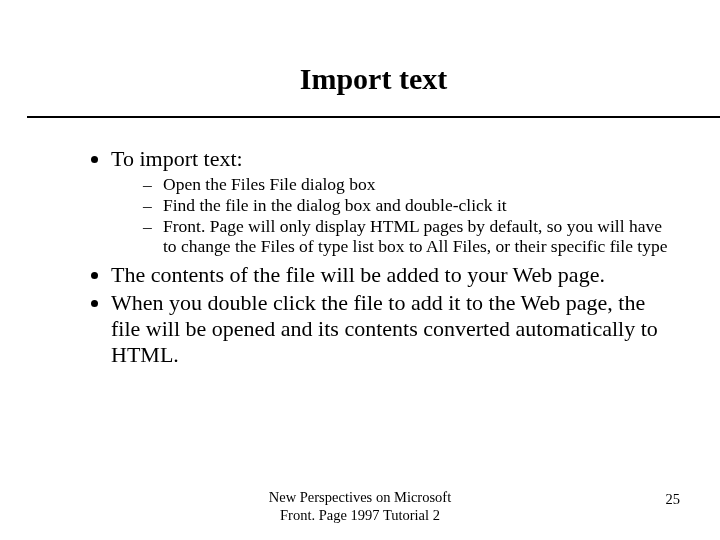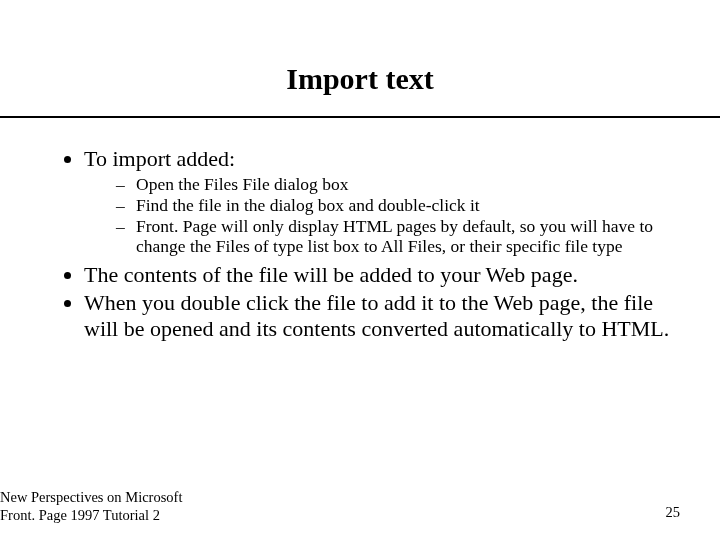--- a/index.html
+++ b/index.html
@@ -9,20 +9,21 @@
     height: 540px;
     background: #ffffff;
     font-family: "Times New Roman", Times, serif;
     color: #000;
   }
   .slide {
     position: relative;
     width: 720px;
     height: 540px;
     box-sizing: border-box;
+    padding-left: 27px;
   }
   .title {
     text-align: center;
     font-weight: bold;
     font-size: 30px;
     padding-top: 62px;
     padding-bottom: 20px;
   }
   .hr {
     border-top: 2px solid #000;
@@ -63,40 +64,41 @@
     left: -6px;
   }
   .footer {
     position: absolute;
     bottom: 16px;
     left: 0;
     width: 720px;
     font-size: 14.5px;
   }
   .footer-center {
+    text-align: center;
     line-height: 1.2;
   }
   .page-num {
     position: absolute;
     right: 40px;
-    bottom: 3px;
+    bottom: 16px;
   }
 </style>
 </head>
 <body>
 
 <div class="slide">
 
   <div class="title">Import text</div>
   <div class="hr"></div>
 
   <div class="content">
     <ul class="b1">
       <li class="first">
-        <span>To import added:</span>
+        <span>To import text:</span>
         <ul class="b2">
           <li><span>Open the Files File dialog box</span></li>
           <li><span>Find the file in the dialog box and double-click it</span></li>
           <li><span>Front. Page will only display HTML pages by default, so you will have to change the Files of type list box to All Files, or their specific file type</span></li>
         </ul>
       </li>
       <li><span>The contents of the file will be added to your Web page.</span></li>
       <li><span>When you double click the file to add it to the Web page, the file will be opened and its contents converted automatically to HTML.</span></li>
     </ul>
   </div>

